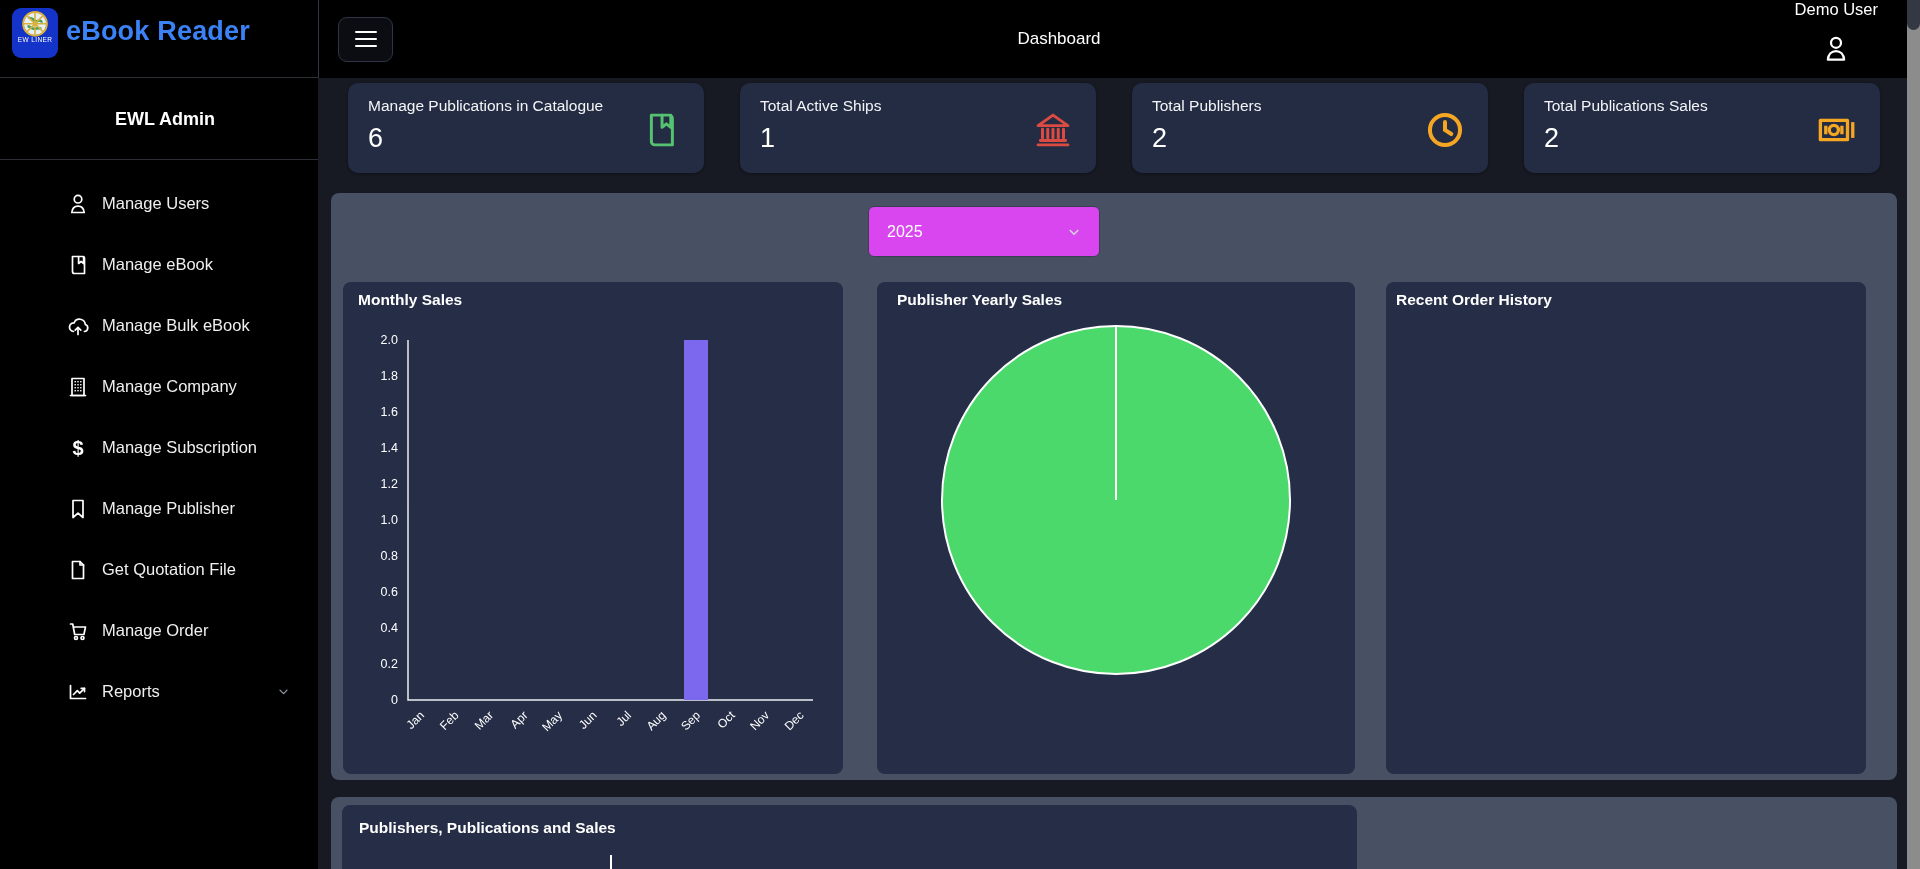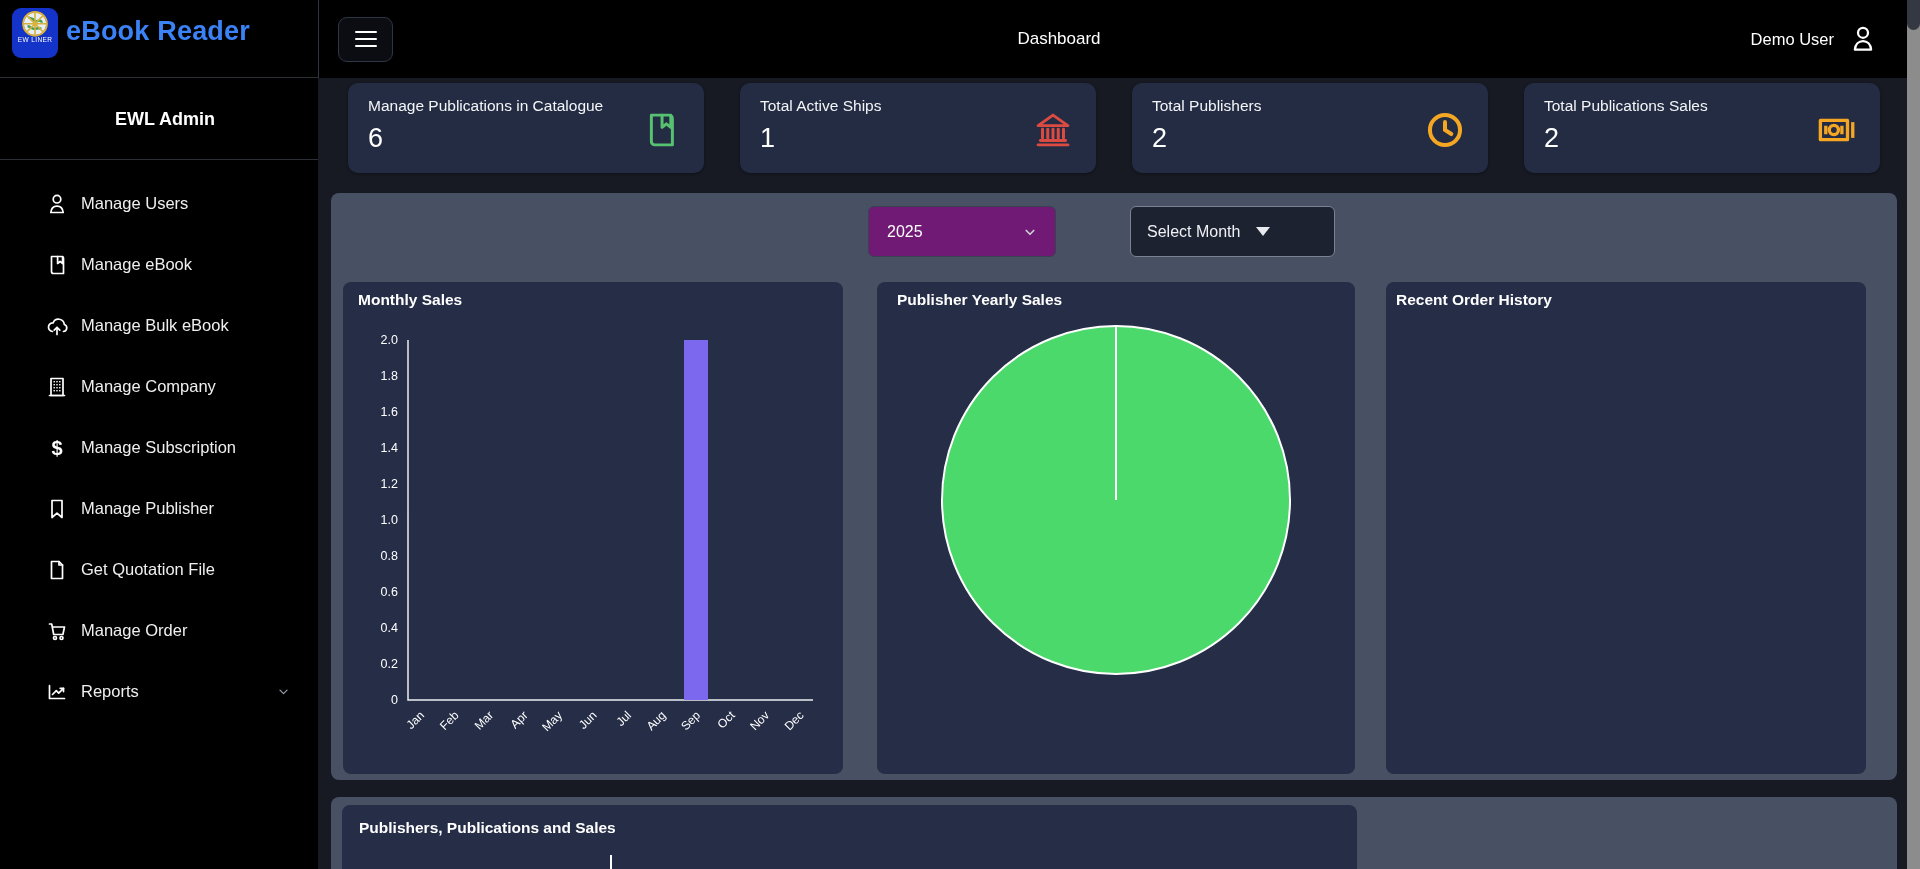--- a/index.html
+++ b/index.html
@@ -9,51 +9,51 @@
 
   
   .sidebar { position:absolute; left:0; top:0; width:318px; height:869px; background:#000; z-index:3; }
   .brand { position:absolute; left:0; top:0; width:318px; height:78px; border-bottom:1px solid #2c2f36; }
   .logo { position:absolute; left:12px; top:8px; width:46px; height:50px; background:#1433c8; border-radius:9px; overflow:hidden; text-align:center; }
   .logo svg { display:block; margin:2px auto 0; }
   .logo-txt { display:block; margin-top:-4px; font-size:6.5px; color:#fff; letter-spacing:.4px; }
   .app-title { position:absolute; left:66px; top:16px; font-size:27px; font-weight:800; color:#3b82f6; letter-spacing:.2px; }
   .admin { position:absolute; left:0; top:78px; width:318px; height:82px; line-height:82px; text-align:center; color:#fff; font-size:18px; font-weight:700; border-bottom:1px solid #2c2f36;padding-left:12px; }
   .menu { position:absolute; left:0; top:160px; width:318px; padding-top:13px; }
-  .mi { display:flex; align-items:center; height:61px; padding-left:45px; cursor:pointer; color:#efefef; }
+  .mi { display:flex; align-items:center; height:61px; padding-left:58px; cursor:pointer; color:#efefef;margin-left:8px; }
   .mi-ic { width:24px; height:24px; color:#fff; flex:0 0 24px; }
   .mi-ic svg { width:24px; height:24px; display:block; }
   .mi-lb { margin-left:12px; font-size:16.5px; font-weight:500; }
   .mi-ch { margin-left:auto; margin-right:26px; color:#9aa0ab; }
   .mi-ch svg { width:17px; height:17px; display:block; }
 
   
   .topbar { position:absolute; left:318px; top:0; width:1602px; height:78px; background:#000; border-left:1px solid #30343c; z-index:2; }
   .burger { position:absolute; left:19px; top:17px; width:55px; height:45px; background:#0b0d12; border:1px solid #2e3646; border-radius:9px; cursor:pointer; }
   .burger-icon { position:absolute; left:16px; top:13px; width:22px; height:2.4px; background:#fff; border-radius:2px; box-shadow:0 7px 0 #fff, 0 14px 0 #fff; }
   .page-title { position:absolute; left:660px; top:0; width:160px; height:62px; line-height:78px; text-align:center; color:#fff; font-size:17px; }
-  .user { position:absolute; right:42px; top:0; height:78px; display:flex; align-items:center; gap:14px; cursor:pointer; }
+  .user { position:absolute; right:42px; top:0; height:78px; display:flex; align-items:center; gap:14px; cursor:pointer;flex-direction:column; }
   .user-name { color:#fff; font-size:16.5px; }
   .user svg { width:30px; height:32px; color:#fff; display:block; }
 
   
   .content { position:absolute; left:318px; top:78px; width:1602px; height:791px; background:#171a23; }
 
   .stat { position:absolute; top:83px; width:356px; height:90px; background:#242c43; border-radius:10px; box-shadow:0 1px 3px rgba(0,0,0,.35); }
   .stat-label { position:absolute; left:20px; top:14px; font-size:15.5px; color:#f4f5f7; }
   .stat-value { position:absolute; left:20px; top:40px; font-size:27px; color:#fff; }
   .stat-icon { position:absolute; right:22px; top:26px; width:42px; height:42px; }
   .stat-icon svg { width:42px; height:42px; display:block; }
 
   .panel { position:absolute; background:#485064; border-radius:8px; }
   .panel1 { left:331px; top:193px; width:1566px; height:587px; }
   .panel2 { left:331px; top:797px; width:1566px; height:160px; }
 
   .select { position:absolute; top:206px; height:51px; border-radius:6px; display:flex; align-items:center; cursor:pointer; }
-  .select-year { left:868px; width:188px; background:#701a75; border:1px solid #3a4151; }
+  .select-year { left:868px; width:232px; background:#d946ef; border:1px solid #3a4151; }
   .select-year span { margin-left:18px; color:#fff; font-size:16px; }
   .select-year svg { margin-left:auto; margin-right:16px; width:18px; height:18px; color:#cfd2d8; }
   .select-month { left:1130px; width:205px; background:#1c2230; border:1px solid #7b8292; }
   .select-month span { margin-left:16px; color:#eef0f4; font-size:16px; }
   .tri { margin-left:auto; margin-right:16px; width:0; height:0; border-left:7px solid transparent; border-right:7px solid transparent; border-top:9px solid #e8eaef; }
 
   .card { position:absolute; background:#252d47; border-radius:8px; overflow:hidden; }
   .card h3 { position:absolute; top:9px; color:#fff; font-size:15.5px; font-weight:700; }
   .card-monthly { left:343px; top:282px; width:500px; height:492px; }
   .card-monthly h3 { left:15px; }
@@ -264,24 +264,20 @@
       </div>
     </div>
 
   <section class="panel panel1"></section>
 
   <div class="select select-year">
     <span>2025</span>
     <svg viewBox="0 0 24 24" fill="none" stroke="currentColor" stroke-width="2.2" stroke-linecap="round" stroke-linejoin="round">
         <path d="M7 10l5 5 5-5"></path>
       </svg>
-  </div>
-  <div class="select select-month">
-    <span>Select Month</span>
-    <span class="tri"></span>
   </div>
 
   <div class="card card-monthly">
     <h3>Monthly Sales</h3>
     <svg class="chart" id="barchart" width="500" height="492" viewBox="0 0 500 492">
         <text x="55" y="62" text-anchor="end" class="tick">2.0</text>
         <text x="55" y="98" text-anchor="end" class="tick">1.8</text>
         <text x="55" y="134" text-anchor="end" class="tick">1.6</text>
         <text x="55" y="170" text-anchor="end" class="tick">1.4</text>
         <text x="55" y="206" text-anchor="end" class="tick">1.2</text>

